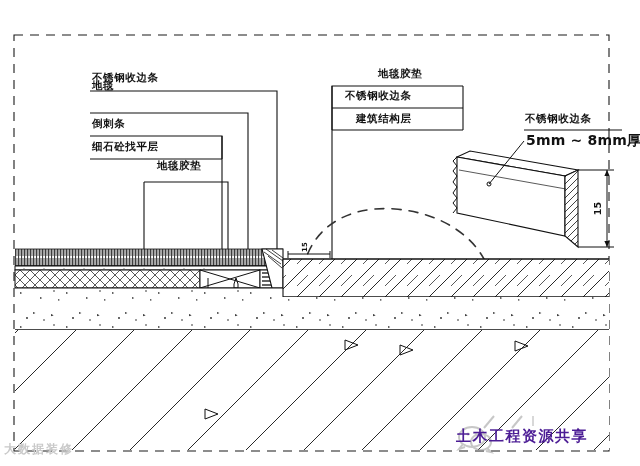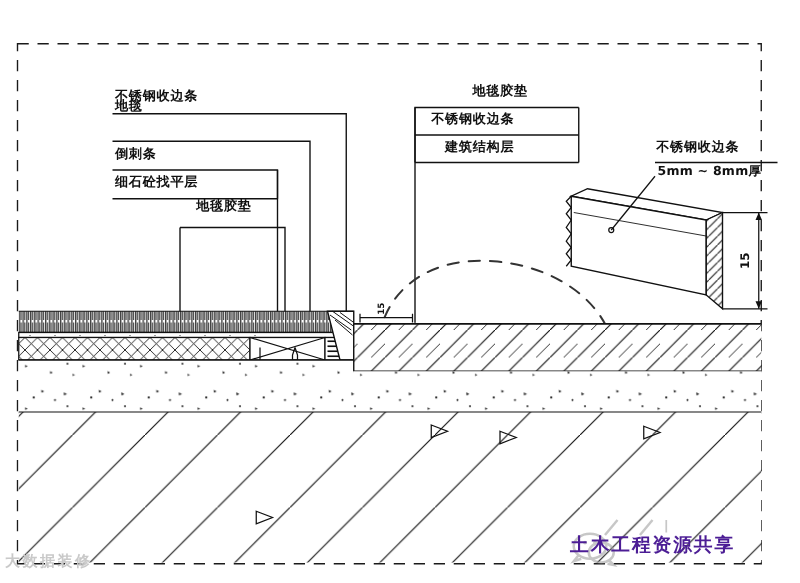--- a/index.html
+++ b/index.html
@@ -8,21 +8,21 @@
     font-family:"DejaVu Sans","Liberation Sans",sans-serif;
     color:#111111;
   }
   #stage{position:absolute;left:0;top:0;width:532px;height:466px;}
   .lbl{
     position:absolute;white-space:nowrap;
     font-family:"DejaVu Sans","Liberation Sans",sans-serif;
     font-weight:700;color:#111;line-height:1;
   }
   .lbl-cn{font-size:10.5px;letter-spacing:.6px;}
-  .lbl-sm{font-size:10px;letter-spacing:.2px;}
+  .lbl-sm{font-size:14px;letter-spacing:.2px;}
   .dim-v{
     position:absolute;font-size:9.5px;font-weight:700;color:#111;
     transform:rotate(-90deg);transform-origin:50% 50%;
   }
   #wm-left{
     position:absolute;left:4px;top:441px;width:108px;height:20px;
     font-size:12px;font-weight:700;color:#c9c9c9;letter-spacing:2px;
     white-space:nowrap;
     font-family:Liberation Mono, monospace;
   }

